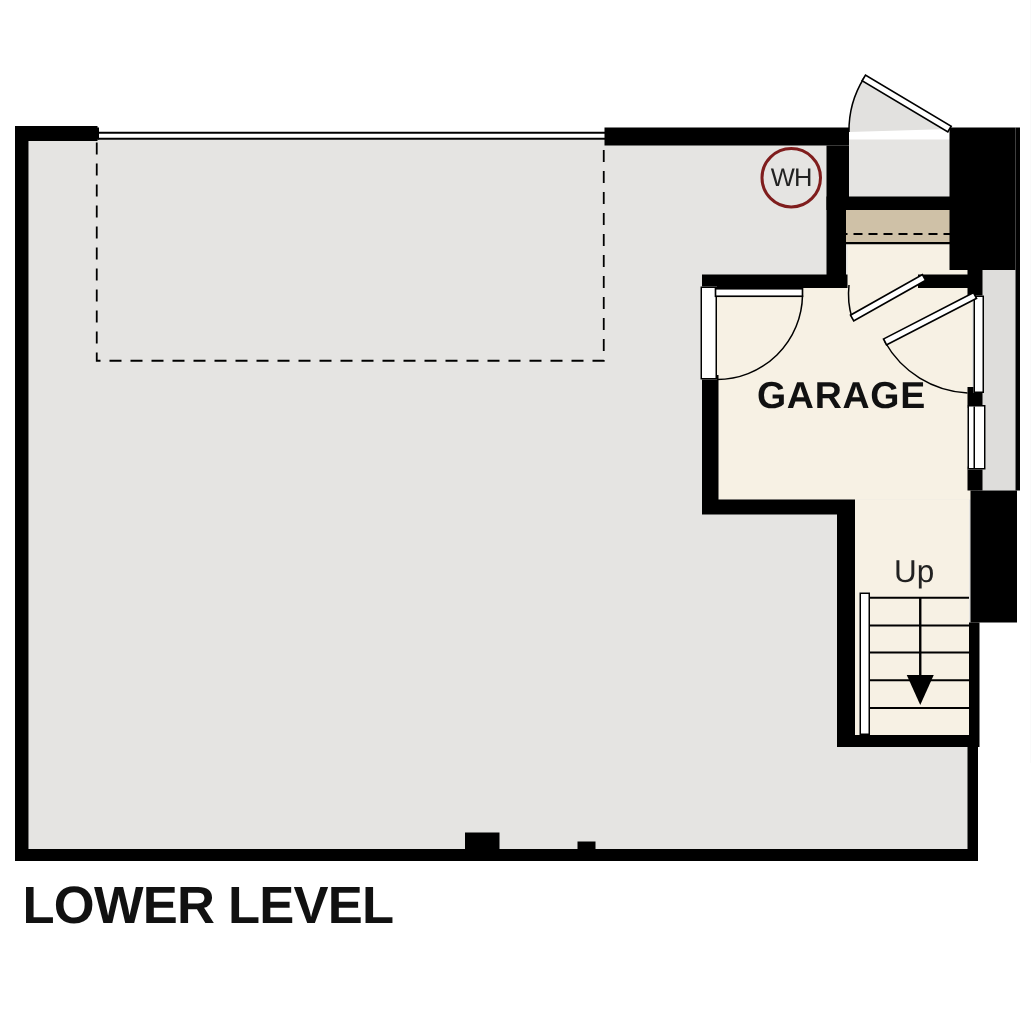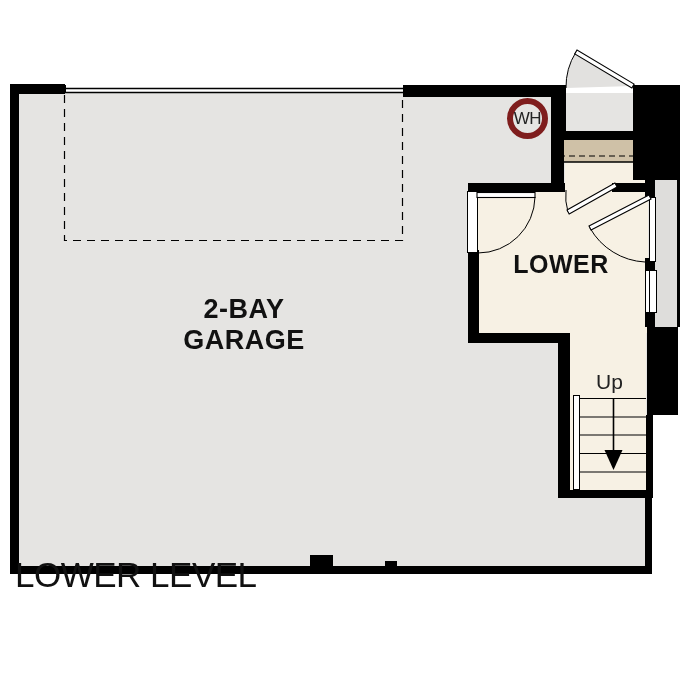--- a/index.html
+++ b/index.html
@@ -11,22 +11,22 @@
   .floor-foyer{background:var(--foyer-floor,#f7f1e4);}
   .floor-tan{background:var(--step-accent,#cfc1a7);}
   .floor-stoop{background:var(--stoop,#dedddb);}
   .frame{position:absolute;background:#fff;border:1px solid #000;box-sizing:border-box;}
   .label{position:absolute;color:var(--ink,#111);}
   #garage-label{left:130px;top:294px;width:228px;text-align:center;font-weight:bold;
       font-size:27px;line-height:31px;letter-spacing:.5px;white-space:pre-line;}
   #foyer-label{left:500px;top:250px;width:122px;text-align:center;font-weight:bold;
       font-size:25px;letter-spacing:.5px;}
   #up-label{left:596px;top:370px;width:36px;font-size:21px;color:#222;}
-  #title-label{left:15px;top:555px;width:400px;font-weight:normal;font-size:35px;letter-spacing:-.5px;}
-  #wh-circle{left:507px;top:98px;width:41px;height:41px;border:6px solid #7f1d1d;border-radius:50%;
+  #title-label{left:15px;top:584px;width:400px;font-weight:bold;font-size:35px;letter-spacing:-.5px;}
+  #wh-circle{left:507px;top:98px;width:41px;height:41px;border:2px solid #7f1d1d;border-radius:50%;
       background:var(--garage-floor,#e5e4e2);display:flex;align-items:center;justify-content:center;
       font-size:17px;color:#222;letter-spacing:-.5px;box-sizing:border-box;}
   svg.overlay{position:absolute;left:0;top:0;pointer-events:none;}
 </style>
 </head>
 <body>
 
 <div id="plan" style="--wall: #000000; --garage-floor: #e5e4e2; --foyer-floor: #f7f1e4; --step-accent: #cfc1a7; --stoop: #dedddb; --ink: #111111;">
 
   <div class="abs floor-garage" style="left:19px;top:93px;width:633px;height:479px;"></div>
@@ -99,19 +99,17 @@
       <line x1="580" y1="453.5" x2="646" y2="453.5"></line>
       <line x1="580" y1="472" x2="646" y2="472"></line>
     </g>
     <line x1="613.5" y1="398.5" x2="613.5" y2="452" stroke="#000" stroke-width="1.6"></line>
     <polygon points="604.5,450 622.5,450 613.5,470" fill="#000"></polygon>
   </svg>
 
   <div class="label" id="wh-circle">
     <span>WH</span>
   </div>
-  <div class="label" id="garage-label">2-BAY
-GARAGE</div>
-  <div class="label" id="foyer-label">LOWER</div>
+  <div class="label" id="foyer-label">GARAGE</div>
   <div class="label" id="up-label">Up</div>
   <div class="label" id="title-label">LOWER LEVEL</div>
 
 </div>
 
 </body></html>

